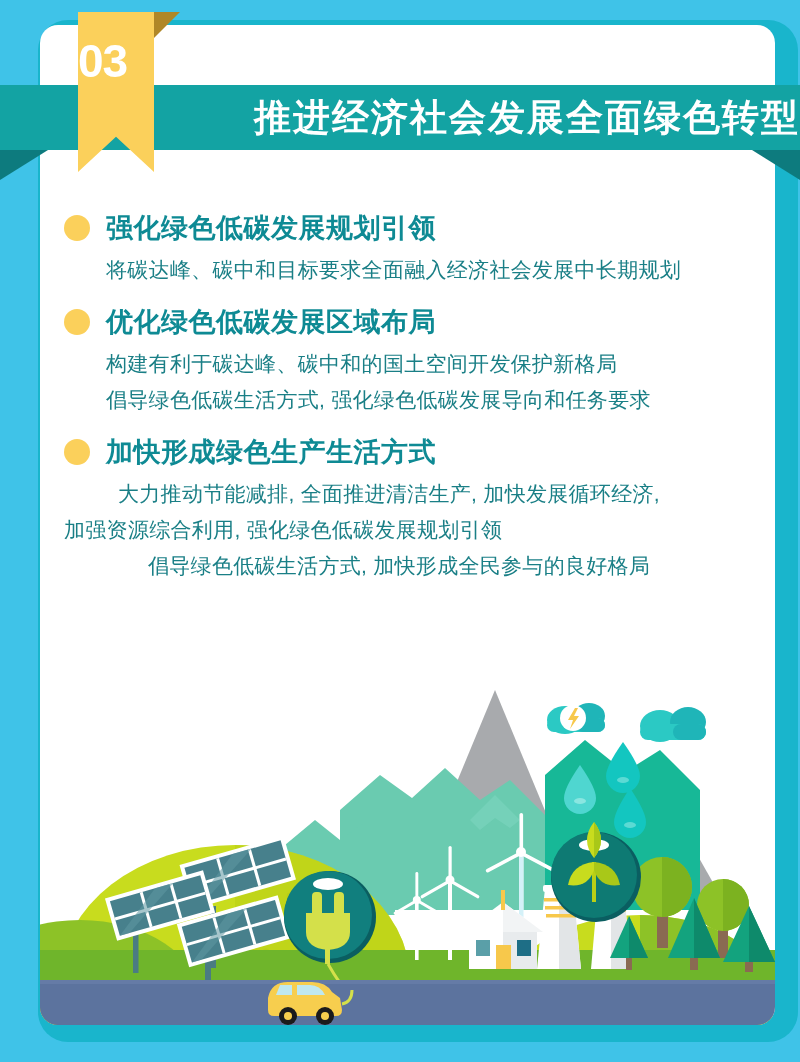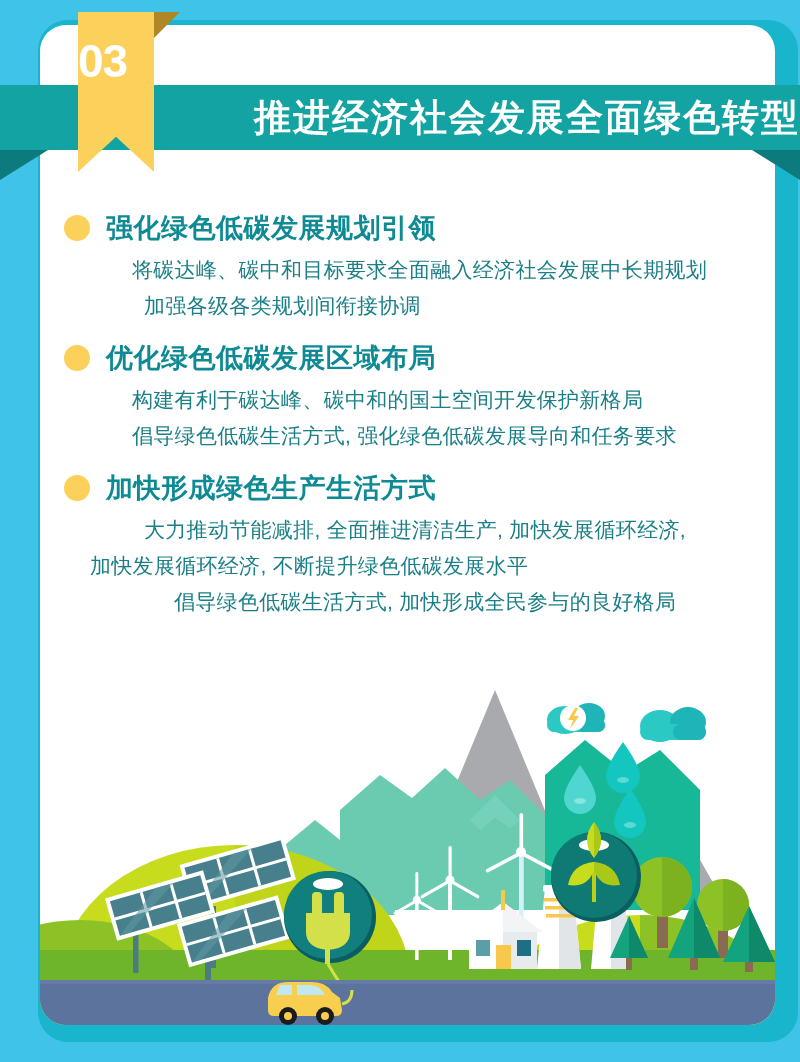--- a/index.html
+++ b/index.html
@@ -34,21 +34,21 @@
   }
 
   
   .card {
     position: absolute;
     left: 40px;
     top: 25px;
     width: 735px;
     height: 1000px;
     background: #FFFFFF;
-    border-radius: 26px;
+    border-radius: 18px;
     overflow: hidden;
   }
 
   
   .banner-wrap {
     position: absolute;
     left: 0;
     top: 85px;
     width: 800px;
     height: 65px;
@@ -160,21 +160,21 @@
     margin-right: 16px;
   }
   .sec-title {
     color: #0E8A94;
     font-size: 27px;
     font-weight: bold;
     letter-spacing: .5px;
     white-space: nowrap;
   }
   .sec-lines {
-    padding-left: 92px;
+    padding-left: 66px;
     padding-top: 6px;
   }
   .sec-line {
     color: #1A7F86;
     font-size: 21px;
     line-height: 36px;
     letter-spacing: .3px;
     white-space: nowrap;
   }
   .indent-0 { margin-left: 0; }
@@ -204,21 +204,20 @@
 
     <div class="content">
 
       <div class="section">
         <div class="sec-head">
           <div class="bullet"></div>
           <div class="sec-title">强化绿色低碳发展规划引领</div>
         </div>
         <div class="sec-lines">
           <div class="sec-line indent-0">将碳达峰、碳中和目标要求全面融入经济社会发展中长期规划</div>
-          <div class="sec-line indent-1">加强各级各类规划间衔接协调</div>
         </div>
       </div>
 
       <div class="section">
         <div class="sec-head">
           <div class="bullet"></div>
           <div class="sec-title">优化绿色低碳发展区域布局</div>
         </div>
         <div class="sec-lines">
           <div class="sec-line indent-0">构建有利于碳达峰、碳中和的国土空间开发保护新格局</div>
@@ -226,21 +225,21 @@
         </div>
       </div>
 
       <div class="section">
         <div class="sec-head">
           <div class="bullet"></div>
           <div class="sec-title">加快形成绿色生产生活方式</div>
         </div>
         <div class="sec-lines">
           <div class="sec-line indent-1">大力推动节能减排, 全面推进清洁生产, 加快发展循环经济,</div>
-          <div class="sec-line indent-neg">加快发展循环经济, 不断提升绿色低碳发展水平</div>
+          <div class="sec-line indent-neg">加强资源综合利用, 强化绿色低碳发展规划引领</div>
           <div class="sec-line indent-2">倡导绿色低碳生活方式, 加快形成全民参与的良好格局</div>
         </div>
       </div>
 
     </div>
 
     <div class="scene">
       <svg width="735" height="345" viewBox="0 0 735 345" xmlns="http://www.w3.org/2000/svg">
 
         <polygon points="455,10 540,215 370,215" fill="#A8AAAD"></polygon>

